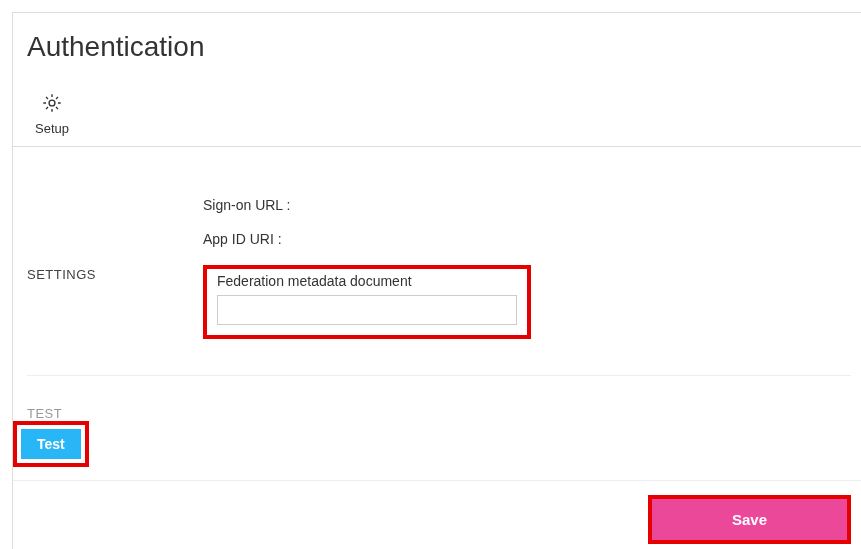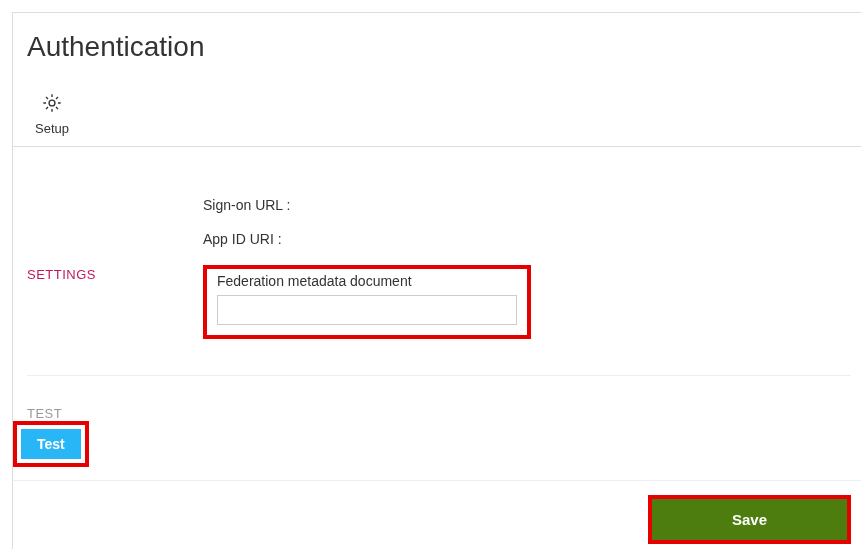--- a/index.html
+++ b/index.html
@@ -6,34 +6,34 @@
     body { font-family: "Segoe UI", Arial, sans-serif; color: #333; background: #fff; width: 861px; height: 549px; position: relative; }
     .container { border: 1px solid #ddd; width: 854px; height: 547px; margin: 12px; position: relative; }
     .page-title { font-size: 28px; font-weight: 400; color: #333; padding: 18px 0 0 14px; }
     .tabs { display: flex; padding: 28px 0 0 14px; border-bottom: 1px solid #ddd; gap: 12px; }
     .tab { display: flex; flex-direction: column; align-items: center; padding: 0 8px 10px 8px; cursor: pointer; position: relative; }
     .tab-icon { width: 24px; height: 24px; display: flex; align-items: center; justify-content: center; margin-bottom: 6px; }
     .tab-label { font-size: 13px; color: #333; }
     .tab.active::after { content: ""; position: absolute; bottom: -1px; left: 0; right: 0; height: 2px; background: #29b6f6; }
     .content { padding: 50px 0 0 0; }
     .section { display: flex; padding: 0 0 20px 0; }
-    .section-label { width: 190px; padding-left: 14px; color: #be185d; font-size: 13px; letter-spacing: 0.5px; padding-top: 70px; }
+    .section-label { width: 190px; padding-left: 14px; color: #404040; font-size: 13px; letter-spacing: 0.5px; padding-top: 70px; }
     .section-body { flex: 1; }
     .field-row { margin-bottom: 18px; font-size: 14px; color: #333; }
     .highlight-box { border: 4px solid #e60000; display: inline-block; padding: 4px 10px 10px 10px; }
     .meta-label { font-size: 14px; color: #333; margin-bottom: 6px; display: block; }
     .text-input { width: 300px; height: 30px; border: 1px solid #ccc; padding: 4px 8px; font-size: 14px; }
     .divider { border-top: 1px solid #eee; margin: 16px 14px 0 14px; }
     .test-section { display: flex; padding: 24px 0 0 0; flex-direction: column; }
     .test-label { width: 190px; padding-left: 14px; color: #999; font-size: 13px; letter-spacing: 0.5px; padding-top: 6px; }
     .test-highlight { border: 4px solid #e60000; display: inline-block; padding: 4px; }
     .test-button { background: #29b6f6; color: #fff; border: none; padding: 7px 16px; font-size: 14px; font-weight: 600; cursor: pointer; }
     .footer { position: absolute; bottom: 0; left: 0; right: 0; border-top: 1px solid #eee; padding: 14px; display: flex; justify-content: flex-end; background: #fff; }
     .save-highlight { border: 4px solid #e60000; display: inline-block; }
-    .save-button { background: #4d7c0f; color: #fff; border: none; padding: 12px 80px; font-size: 15px; font-weight: 600; cursor: pointer; text-align: right; }
+    .save-button { background: #ec4899; color: #fff; border: none; padding: 12px 80px; font-size: 15px; font-weight: 600; cursor: pointer; text-align: right; }
   </style>
 </head>
 <body>
 
 <div class="container">
   <h1 class="page-title">Authentication</h1>
 
   <div class="tabs">
     <div class="tab">
       <span class="tab-icon">

